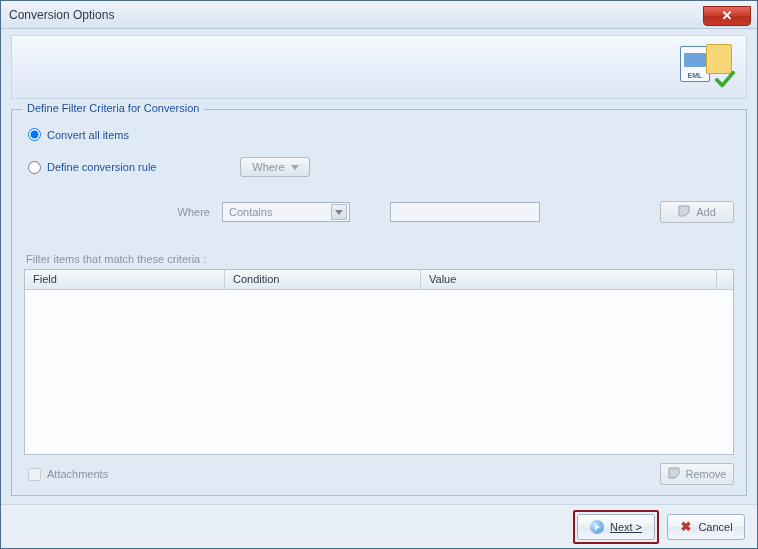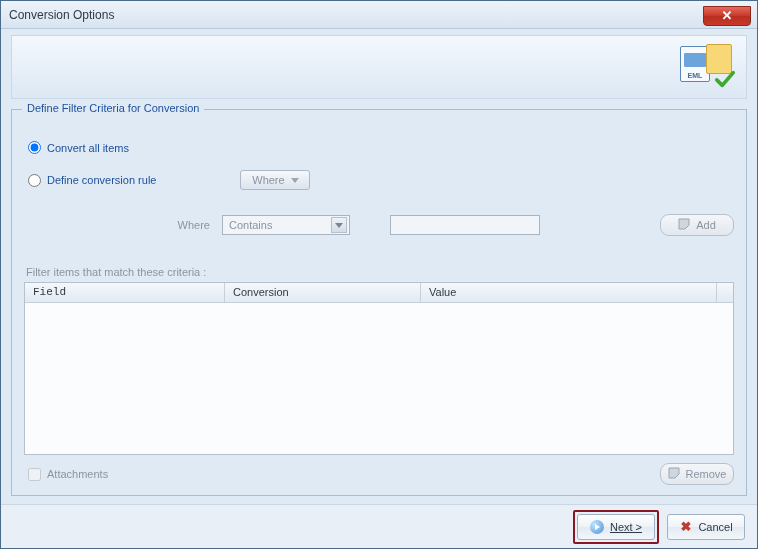--- a/index.html
+++ b/index.html
@@ -63,21 +63,21 @@
   .hicon .cal {
     position: absolute; right: 2px; top: 0; width: 26px; height: 30px;
     background: #f8d777; border: 1px solid #d1a53a; border-radius: 2px;
   }
   .hicon .check {
     position: absolute; right: -2px; bottom: -2px; width: 22px; height: 22px;
   }
   .hicon .check svg { width: 100%; height: 100%; }
 
   .fieldset {
-    margin-top: 10px; border: 1px solid #a8bdd2; padding: 25px 12px 10px 12px;
+    margin-top: 10px; border: 1px solid #a8bdd2; padding: 12px 12px 10px 12px;
     position: relative; flex: 1; display: flex; flex-direction: column;
     background: #dfeaf5;
   }
   .fieldset .legend {
     position: absolute; top: -8px; left: 10px; background: #dfeaf5;
     padding: 0 5px; color: #1d4f9b; font-size: 11px;
   }
   .radio-row { display: flex; align-items: center; margin: 6px 0 10px 4px; }
   .radio-row input[type=radio] { margin-right: 6px; }
   .radio-row label { color: #1d4f9b; cursor: pointer; }
@@ -103,39 +103,39 @@
     border: 1px solid #b6c0cb; display: flex; align-items: center; justify-content: center;
   }
   .combo .dd .tri { width: 0; height: 0; border-left: 4px solid transparent; border-right: 4px solid transparent; border-top: 5px solid #7a8591; }
   .txt {
     width: 150px; height: 20px; background: #f1f4f8; border: 1px solid #a9b4c0;
     margin-left: 28px;
   }
   .flatbtn {
     width: 74px; height: 22px; margin-left: auto;
     background: linear-gradient(to bottom,#f4f6f9,#e2e8ef);
-    border: 1px solid #b7c1cc; border-radius: 9px;
+    border: 1px solid #b7c1cc; border-radius: 2px;
     display: flex; align-items: center; justify-content: center; gap: 6px;
     color: #8a95a1; font-size: 11px;
   }
   .flatbtn .ico { display:inline-block; }
   .hint { color: #8a95a1; margin: 22px 0 4px 2px; }
   .grid {
     border: 1px solid #b7c1cc; background: #fbfcfe; flex: 1;
     display: flex; flex-direction: column; min-height: 140px;
   }
   .grid .ghead {
     display: flex; height: 20px;
     background: linear-gradient(to bottom,#f5f8fb,#e2e9f1);
     border-bottom: 1px solid #c5d0dc;
   }
   .grid .ghead .col {
     padding: 3px 8px; border-right: 1px solid #c5d0dc; color: #2e3a47;
   }
-  .grid .ghead .col:nth-child(1){ width: 200px; font-family: Liberation Mono, monospace; }
+  .grid .ghead .col:nth-child(1){ width: 200px; }
   .grid .ghead .col:nth-child(2){ width: 196px; }
   .grid .ghead .col:nth-child(3){ flex: 1; }
   .grid .ghead .colend { width: 16px; border-right: none; }
   .grid .gbody { flex: 1; }
   .bottom-row {
     display: flex; align-items: center; margin-top: 8px; gap: 35px;
   }
   .chk { display: flex; align-items: center; color: #8a95a1; gap: 6px; margin-left: 4px; }
   .chk input { }
   .footer {
@@ -229,21 +229,21 @@
           </span>
           <span>Add</span>
         </div>
       </div>
 
       <div class="hint">Filter items that match these criteria :</div>
 
       <div class="grid">
         <div class="ghead">
           <div class="col">Field</div>
-          <div class="col">Conversion</div>
+          <div class="col">Condition</div>
           <div class="col">Value</div>
           <div class="colend"></div>
         </div>
         <div class="gbody"></div>
       </div>
 
       <div class="bottom-row">
         <label class="chk">
           <input type="checkbox" disabled="" style="">
           <span>Attachments</span>

